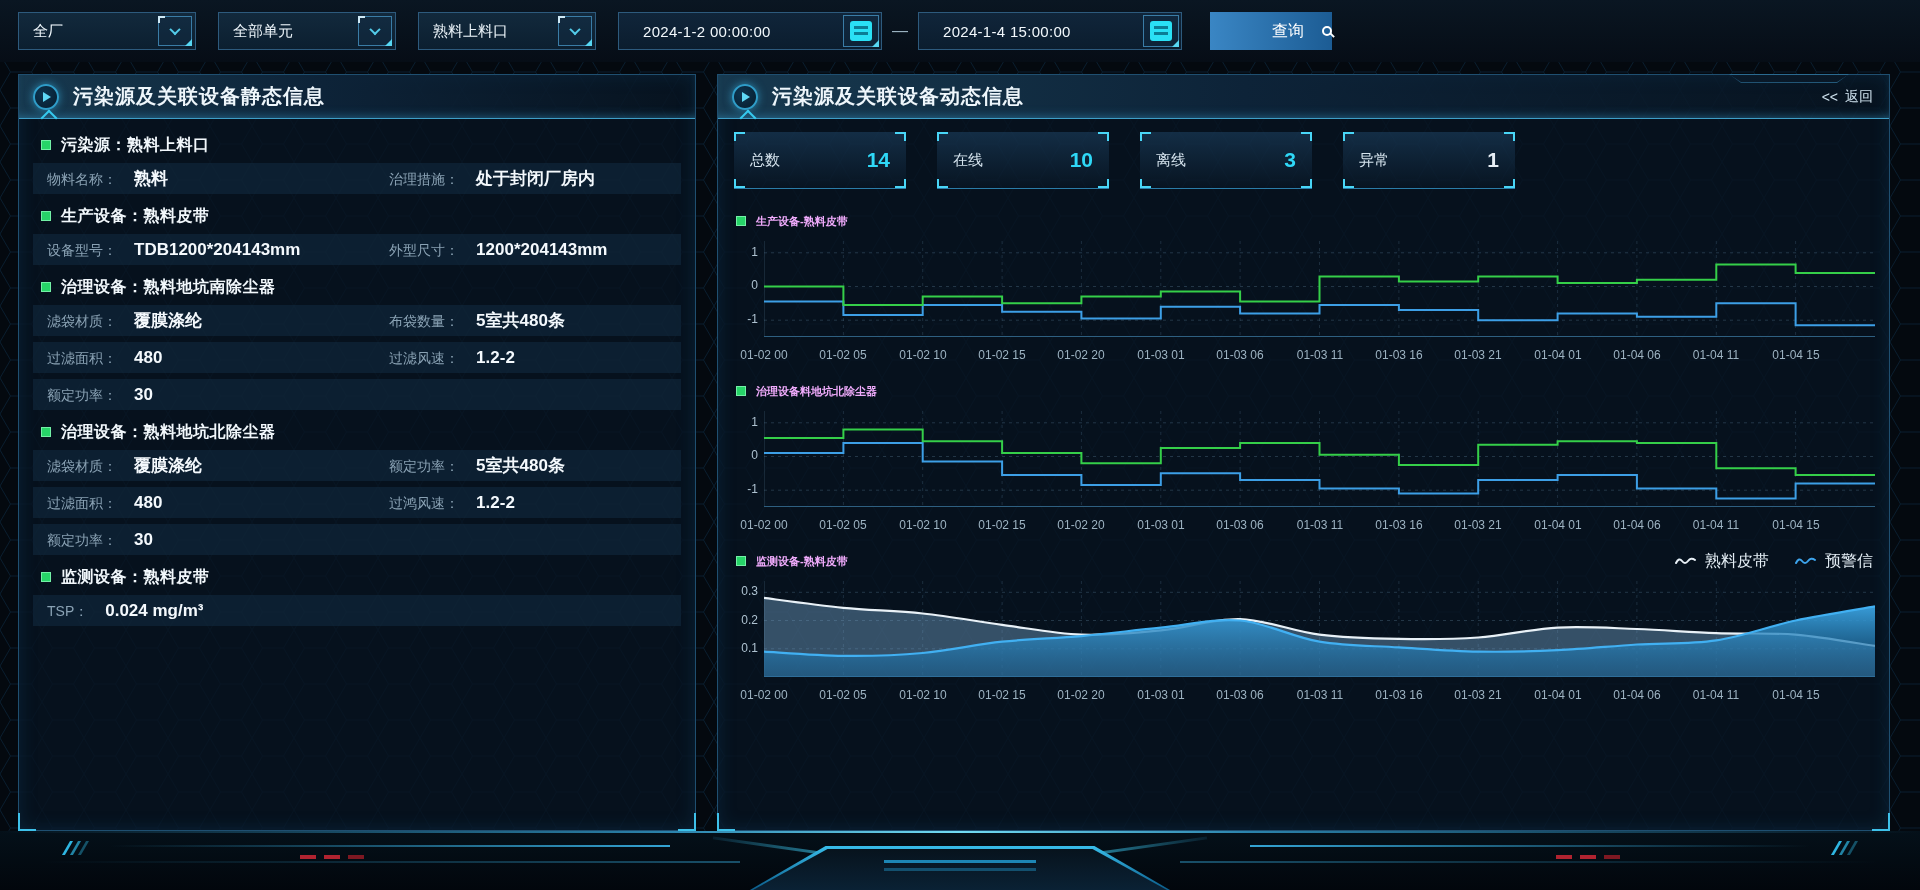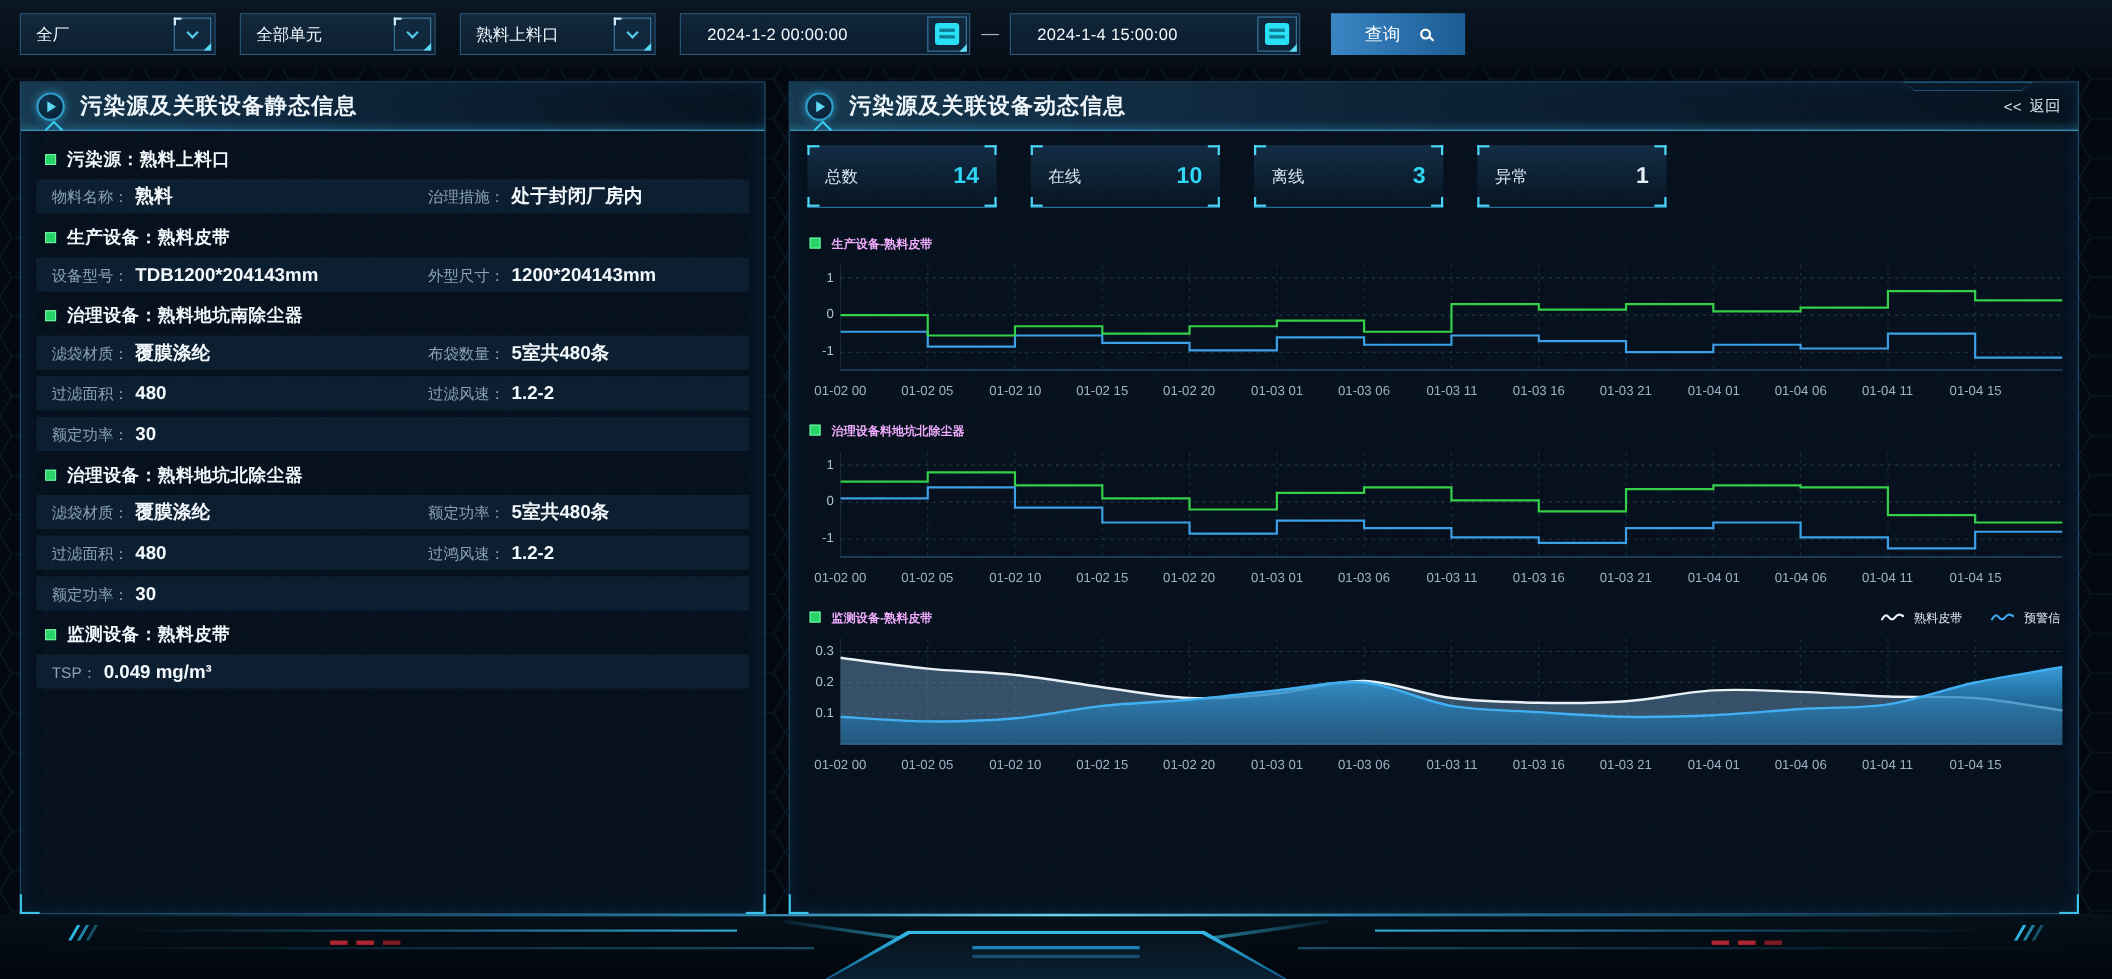--- a/index.html
+++ b/index.html
@@ -47,21 +47,21 @@
     cursor:pointer; position:relative; }
   .calbtn::before { content:""; position:absolute; right:-1px; bottom:-1px;
     border-style:solid; border-width:0 0 7px 7px; border-color:transparent transparent #57d7f3 transparent; }
   .cal { width:22px; height:20px; background:#2ae0f5; border-radius:3px; position:relative; }
   .cal::before { content:""; position:absolute; left:4px; right:4px; top:5px; height:3px; background:#0b7d95; }
   .cal::after  { content:""; position:absolute; left:4px; right:4px; top:11px; height:3px; background:#0b7d95; }
   .rangesep { margin:0 10px; color:#9fb6c6; font-size:16px; }
   .querybtn {
     margin-left:28px; width:122px; height:38px; border:none; cursor:pointer;
     background:linear-gradient(90deg,#3a86c4,#1c5c94);
-    color:#fff; font-size:16px; display:flex; align-items:center; justify-content:center; gap:18px;
+    color:#fff; font-size:16px; display:flex; align-items:center; justify-content:flex-end; gap:18px;
     font-family:"Liberation Sans", sans-serif;
   }
   .mag { width:10px; height:10px; border:2px solid #fff; border-radius:50%; position:relative; display:inline-block; }
   .mag::after { content:""; position:absolute; width:2px; height:6px; background:#fff;
     right:-3px; bottom:-4px; transform:rotate(-45deg); }
 
   
   .panel {
     position:absolute; top:74px; height:757px; z-index:2;
     background:rgba(7,20,33,.82);
@@ -102,21 +102,21 @@
     clip-path:polygon(0 0,100% 0,calc(100% - 11px) 100%,11px 100%); }
 
   
   .rows { padding:4px 14px 0 14px; }
   .sec-head { display:flex; align-items:center; gap:10px; margin:9px 0 5px 8px; height:26px; }
   .bullet { width:10px; height:10px; background:#27d468; border:1px solid #73f0a6; flex:0 0 auto; }
   .sec-title { font-size:16px; font-weight:bold; color:#f2f8fc; letter-spacing:.5px; }
   .kv-row { display:grid; grid-template-columns:55% 45%; align-items:center;
     background:rgba(18,44,66,.55); height:31px; margin-bottom:6px; padding:0 12px 0 14px; }
   .kv-row.single { grid-template-columns:100%; }
-  .kv-cell { display:flex; align-items:baseline; gap:6px; white-space:nowrap; overflow:hidden; }
+  .kv-cell { display:flex; align-items:baseline; gap:17px; white-space:nowrap; overflow:hidden; }
   .kv-label { font-size:14px; color:#8aa2b4; }
   .kv-value { font-size:17px; font-weight:bold; color:#f4f9fd; }
 
   
   .stats { display:flex; gap:31px; margin:13px 16px 0 16px; }
   .stat-box { width:172px; height:57px; position:relative;
     background:linear-gradient(180deg, rgba(28,64,96,.6), rgba(10,26,42,.35));
     display:flex; align-items:center; justify-content:space-between; padding:0 16px;
     border-bottom:1px solid #2a7ca8; }
   .stat-box .c { position:absolute; width:11px; height:9px; }
@@ -125,21 +125,21 @@
   .c-bl { left:0; bottom:0; border-left:2px solid #49d6f7; border-bottom:2px solid #49d6f7; }
   .c-br { right:0; bottom:0; border-right:2px solid #49d6f7; border-bottom:2px solid #49d6f7; }
   .stat-label { font-size:15px; color:#d6e4ee; }
   .stat-value { font-size:21px; font-weight:bold; color:#2fd8f7; }
 
   
   .charts { padding:0 16px; }
   .chart-title-row { display:flex; align-items:center; gap:10px; margin:22px 0 10px 2px; height:20px; }
   .chart-title { font-size:11px; font-weight:bold; color:#f0abfc; }
   .legend { margin-left:auto; display:flex; gap:26px; align-items:center; }
-  .legend-item { display:flex; align-items:center; gap:8px; font-size:11px; color:#e3edf4; cursor:pointer; }
+  .legend-item { display:flex; align-items:center; gap:8px; font-size:16px; color:#e3edf4; cursor:pointer; }
   .chart-plot { position:relative; height:96px; margin-left:0; }
   .chart-plot svg { position:absolute; left:30px; top:0; }
   .ytick { position:absolute; left:0; width:24px; text-align:right; font-size:12px; color:#aec2d0; }
   .xlabels { position:relative; height:18px; margin-top:4px; }
   .xlabel { position:absolute; top:7px; transform:translateX(-50%); white-space:nowrap;
     font-size:12px; color:#9db3c2; }
 
   
   .footer { position:absolute; left:0; top:831px; width:1920px; height:59px; z-index:2;
     background:linear-gradient(180deg,#041019,#02060c); overflow:hidden; }
@@ -318,21 +318,21 @@
           <span class="kv-value">30</span>
         </span>
       </div>
       <div class="sec-head">
         <span class="bullet"></span>
         <span class="sec-title">监测设备：熟料皮带</span>
       </div>
       <div class="kv-row single">
         <span class="kv-cell">
           <span class="kv-label">TSP：</span>
-          <span class="kv-value">0.049 mg/m³</span>
+          <span class="kv-value">0.024 mg/m³</span>
         </span>
       </div>
     </div>
 </div>
 
 <div class="panel" id="right-panel">
   <span class="notch-outer"></span>
   <span class="notch-inner"></span>
   <div class="panel-header">
     <span class="play-icon"></span>

